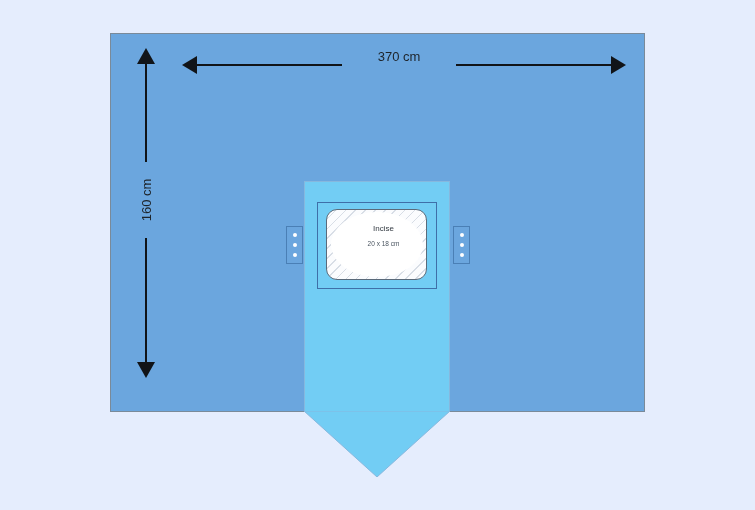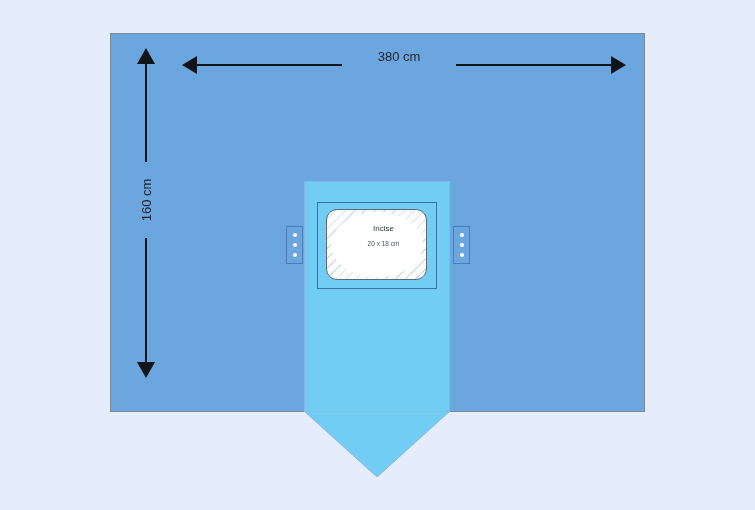--- a/index.html
+++ b/index.html
@@ -229,21 +229,21 @@
     <span class="tab-dot"></span>
   </div>
   <div id="side-tab-right" class="side-tab">
     <span class="tab-dot"></span>
     <span class="tab-dot"></span>
     <span class="tab-dot"></span>
   </div>
 
   <div id="dim-h-arrow-left" class="arrow-head"></div>
   <div id="dim-h-line-left" class="dim-line"></div>
-  <div id="dim-h-label">380 cm</div>
+  <div id="dim-h-label">370 cm</div>
   <div id="dim-h-line-right" class="dim-line"></div>
   <div id="dim-h-arrow-right" class="arrow-head"></div>
 
   <div id="dim-v-arrow-top" class="arrow-head"></div>
   <div id="dim-v-line-top" class="dim-line"></div>
   <div id="dim-v-label">160 cm</div>
   <div id="dim-v-line-bottom" class="dim-line"></div>
   <div id="dim-v-arrow-bottom" class="arrow-head"></div>
 
 </div>

